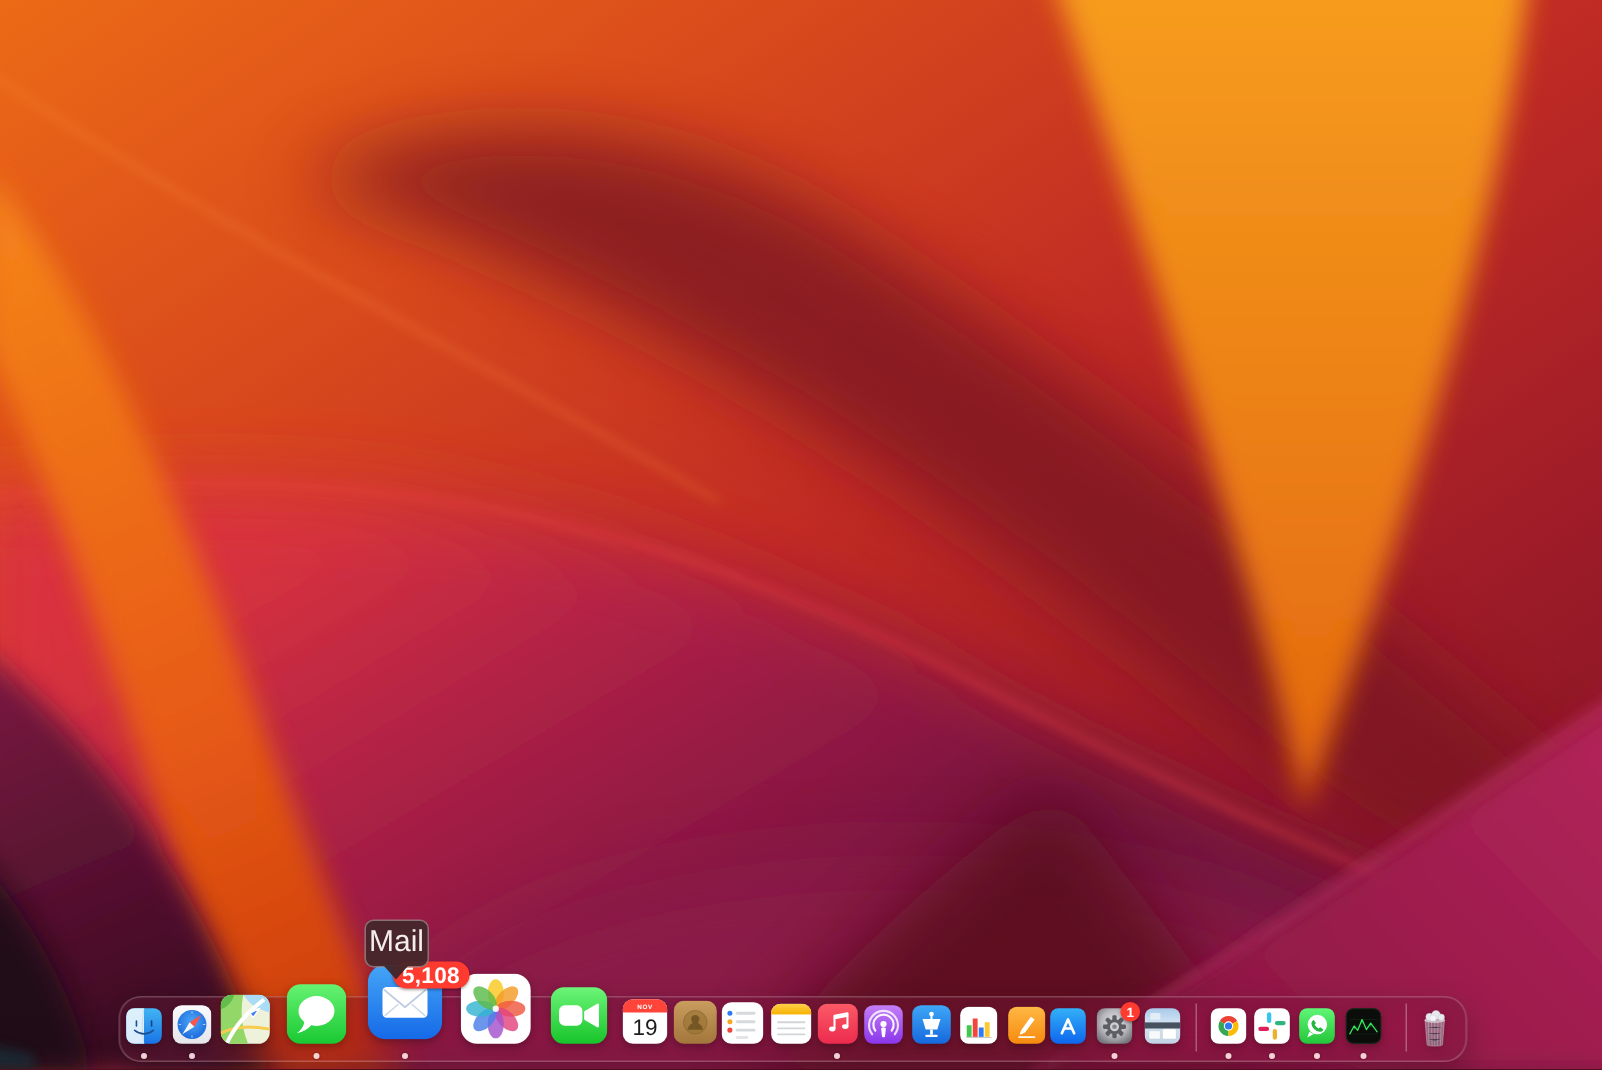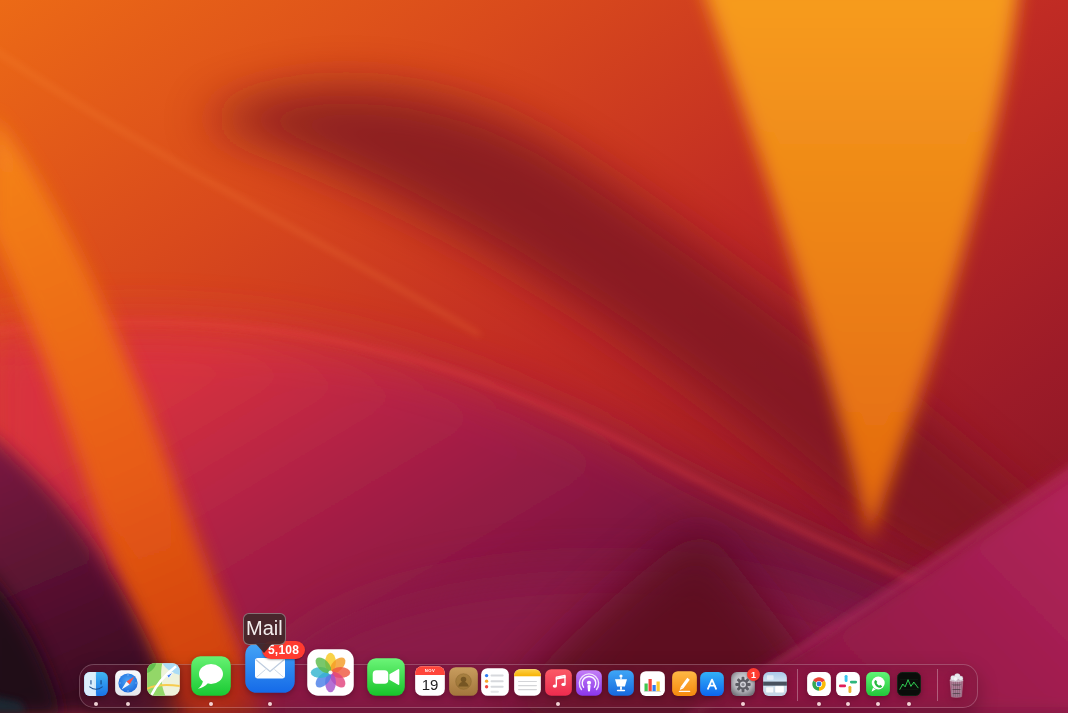--- a/index.html
+++ b/index.html
@@ -13,21 +13,21 @@
     backdrop-filter:blur(16px) saturate(140%);box-shadow:0 8px 20px rgba(0,0,0,0.25);}
   #dock-items{position:absolute;left:0;top:0;width:1068px;height:713px;}
   .dock-item{position:absolute;cursor:pointer;}
   .dock-item > svg{display:block;width:100%;height:100%;filter:drop-shadow(0 2px 3px rgba(0,0,0,0.28));}
   .dock-separator{position:absolute;top:669px;width:1px;height:32px;background:rgba(255,255,255,0.3);}
   .run-dot{position:absolute;top:702px;width:4px;height:4px;border-radius:50%;
     background:rgba(255,230,230,0.9);box-shadow:0 0 2px rgba(0,0,0,0.4);}
 
   .badge{position:absolute;background:#ff3b30;color:#fff;display:flex;align-items:center;
     justify-content:center;font-weight:700;box-shadow:0 1px 2px rgba(0,0,0,0.35);z-index:5;}
-  .badge-pill{height:18px;min-width:18px;padding:0 6px;border-radius:10px;font-size:12px;letter-spacing:0.2px;}
+  .badge-pill{height:18px;min-width:18px;padding:0 6px;border-radius:10px;font-size:15px;letter-spacing:0.2px;}
   .badge-small{width:13px;height:13px;border-radius:50%;font-size:9px;}
 
   
   .tooltip{position:absolute;left:243px;top:601px;z-index:30;background:rgba(66,39,42,0.92);
     border:1px solid rgba(255,255,255,0.35);border-radius:6px;color:#f3eded;font-size:20px;
     padding:3px 2px 4px;white-space:nowrap;margin-top:12px;}
   .tooltip-arrow{position:absolute;top:100%;left:50%;transform:translateX(-50%);width:0;height:0;
     border:8px solid transparent;border-top:9px solid rgba(66,39,42,0.96);border-bottom:none;margin-top:0px;}
 </style>
 </head>

